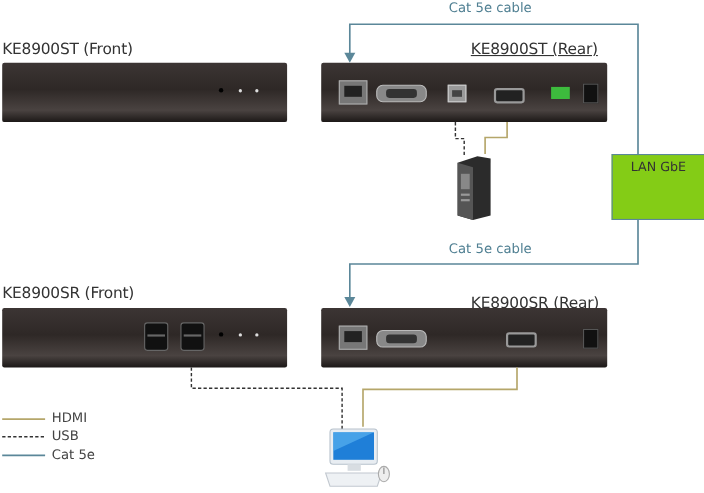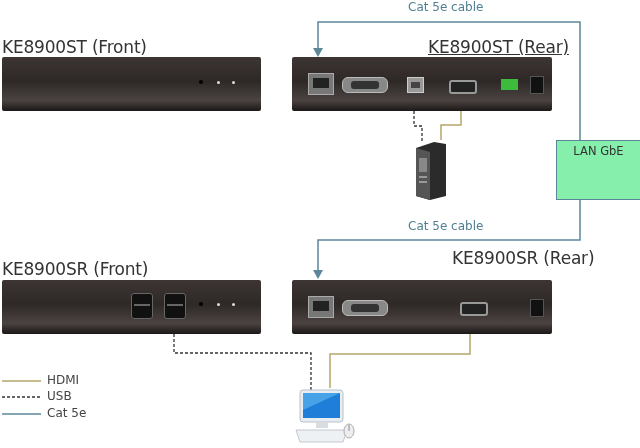--- a/index.html
+++ b/index.html
@@ -1,32 +1,32 @@
 <!DOCTYPE html>
 <html><head>
 <meta charset="utf-8">
 <style>
   html,body{margin:0;padding:0;background:#ffffff;}
   body{width:640px;height:448px;position:relative;overflow:hidden;font-family:"DejaVu Sans","Liberation Sans",sans-serif;}
-  .lbl{position:absolute;font-size:17px;color:#333;white-space:nowrap;letter-spacing:-0.2px;}
+  .lbl{position:absolute;font-size:14px;color:#333;white-space:nowrap;letter-spacing:-0.2px;}
   .cable-lbl{position:absolute;font-size:12px;color:#4f7f92;white-space:nowrap;}
   .box{position:absolute;background:linear-gradient(#3c3534 0%,#2e2826 45%,#4a4341 80%,#1c1817 100%);border-radius:2px;}
   .led{position:absolute;width:4px;height:4px;border-radius:50%;}
-  .switch{position:absolute;border:1px solid #5b8799;background:#86efac;font-size:11.5px;color:#333;text-align:center;line-height:14px;padding-top:3px;}
+  .switch{position:absolute;border:1px solid #5b8799;background:#84cc16;font-size:11.5px;color:#333;text-align:center;line-height:14px;padding-top:3px;}
   .legend-item{position:absolute;font-size:12px;color:#444;}
   svg{position:absolute;left:0;top:0;}
   .port{position:absolute;}
 </style>
 </head>
 <body>
 
 <div class="lbl" style="left:2px;top:37px;">KE8900ST (Front)</div>
 <div class="lbl" style="left:428px;top:37px;text-decoration:underline;">KE8900ST (Rear)</div>
 <div class="lbl" style="left:2px;top:259px;">KE8900SR (Front)</div>
-<div class="lbl" style="left:428px;top:248px;margin-left:24px;">KE8900SR (Rear)</div>
+<div class="lbl" style="left:428px;top:268px;">KE8900SR (Rear)</div>
 
 <div class="cable-lbl" style="left:408px;top:0px;">Cat 5e cable</div>
 <div class="cable-lbl" style="left:408px;top:219px;">Cat 5e cable</div>
 
 <div class="box" style="left:2px;top:57px;width:259px;height:54px;">
   <div class="led" style="left:197px;top:23px;background:#000;"></div>
   <div class="led" style="left:215px;top:24px;width:3px;height:3px;background:#ddd;"></div>
   <div class="led" style="left:230px;top:24px;width:3px;height:3px;background:#ddd;"></div>
 </div>
 

